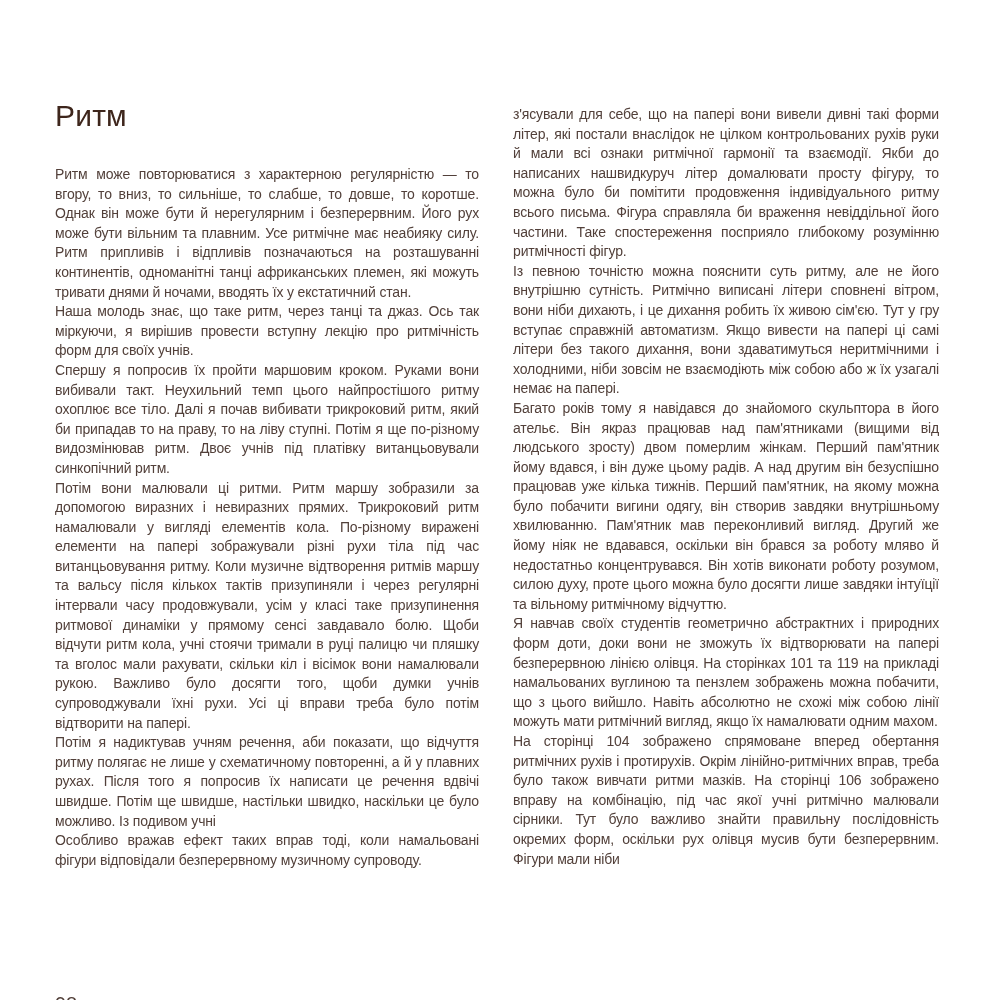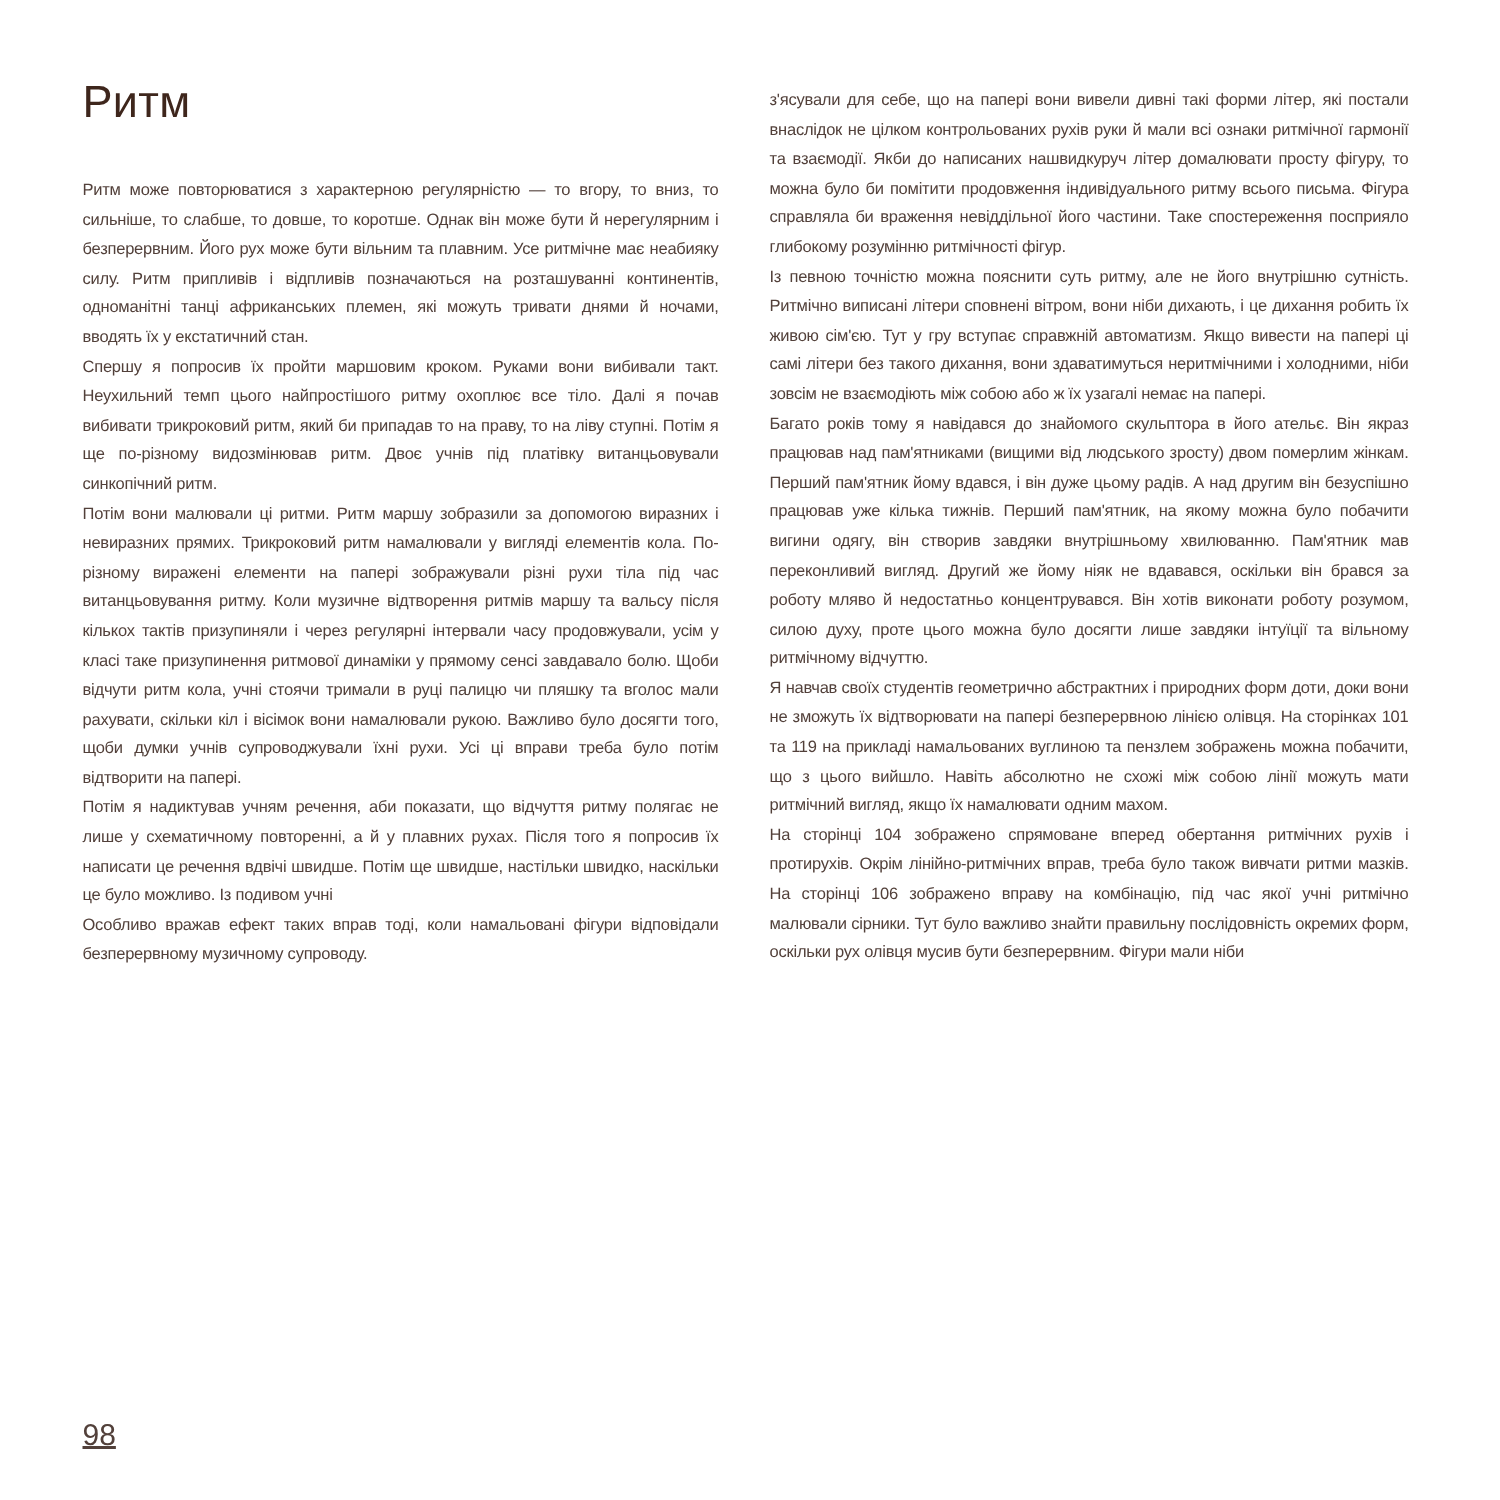--- a/index.html
+++ b/index.html
@@ -9,37 +9,37 @@
   }
   html,body{margin:0;padding:0;}
   body{
     width:1000px;height:1000px;
     background:var(--bg);
     font-family:"Liberation Sans", sans-serif;
     color:var(--body-color);
     position:relative;
     overflow:hidden;
   }
-  .page{position:absolute;inset:0;}
+  .page{position:absolute;inset:0;margin-top:47px;}
   .col{position:absolute;}
   .col-left{left:55px;top:53px;width:424px;}
   .col-right{left:513px;top:58px;width:426px;}
   h1.page-title{
     margin:0;
     font-size:30px;
     font-weight:400;
     letter-spacing:.2px;
     color:var(--title-color);
     line-height:32px;
   }
   .body-text{margin-top:33px;}
   .col-right .body-text{margin-top:0;}
   .body-text p{
     margin:0;
-    font-size:11px;
+    font-size:14px;
     line-height:19.6px;
     letter-spacing:-0.15px;
     text-align:justify;
     hyphens:auto;
   }
   .page-number{
     position:absolute;
     left:55px;top:946px;
     font-size:20px;
     color:var(--body-color);
@@ -48,20 +48,21 @@
 </style>
 </head>
 <body>
 
 <div class="page">
 
   <div class="col col-left">
     <h1 class="page-title">Ритм</h1>
     <div class="body-text">
         <p>Ритм може повторюватися з характерною регулярністю — то вгору, то вниз, то сильніше, то слабше, то довше, то коротше. Однак він може бути й нерегулярним і безперервним. Його рух може бути вільним та плавним. Усе ритмічне має неабияку силу. Ритм припливів і відпливів позначаються на розташуванні континентів, одноманітні танці африканських племен, які можуть тривати днями й ночами, вводять їх у екстатичний стан.</p>
+        <p>Наша молодь знає, що таке ритм, через танці та джаз. Ось так міркуючи, я вирішив провести вступну лекцію про ритмічність форм для своїх учнів.</p>
         <p>Спершу я попросив їх пройти маршовим кроком. Руками вони вибивали такт. Неухильний темп цього найпростішого ритму охоплює все тіло. Далі я почав вибивати трикроковий ритм, який би припадав то на праву, то на ліву ступні. Потім я ще по-різному видозмінював ритм. Двоє учнів під платівку витанцьовували синкопічний ритм.</p>
         <p>Потім вони малювали ці ритми. Ритм маршу зобразили за допомогою виразних і невиразних прямих. Трикроковий ритм намалювали у вигляді елементів кола. По-різному виражені елементи на папері зображували різні рухи тіла під час витанцьовування ритму. Коли музичне відтворення ритмів маршу та вальсу після кількох тактів призупиняли і через регулярні інтервали часу продовжували, усім у класі таке призупинення ритмової динаміки у прямому сенсі завдавало болю. Щоби відчути ритм кола, учні стоячи тримали в руці палицю чи пляшку та вголос мали рахувати, скільки кіл і вісімок вони намалювали рукою. Важливо було досягти того, щоби думки учнів супроводжували їхні рухи. Усі ці вправи треба було потім відтворити на папері.</p>
         <p>Потім я надиктував учням речення, аби показати, що відчуття ритму полягає не лише у схематичному повторенні, а й у плавних рухах. Після того я попросив їх написати це речення вдвічі швидше. Потім ще швидше, настільки швидко, наскільки це було можливо. Із подивом учні</p>
         <p>Особливо вражав ефект таких вправ тоді, коли намальовані фігури відповідали безперервному музичному супроводу.</p>
       </div>
   </div>
 
   <div class="col col-right">
     <div class="body-text">
         <p>з'ясували для себе, що на папері вони вивели дивні такі форми літер, які постали внаслідок не цілком контрольованих рухів руки й мали всі ознаки ритмічної гармонії та взаємодії. Якби до написаних нашвидкуруч літер домалювати просту фігуру, то можна було би помітити продовження індивідуального ритму всього письма. Фігура справляла би враження невіддільної його частини. Таке спостереження посприяло глибокому розумінню ритмічності фігур.</p>

